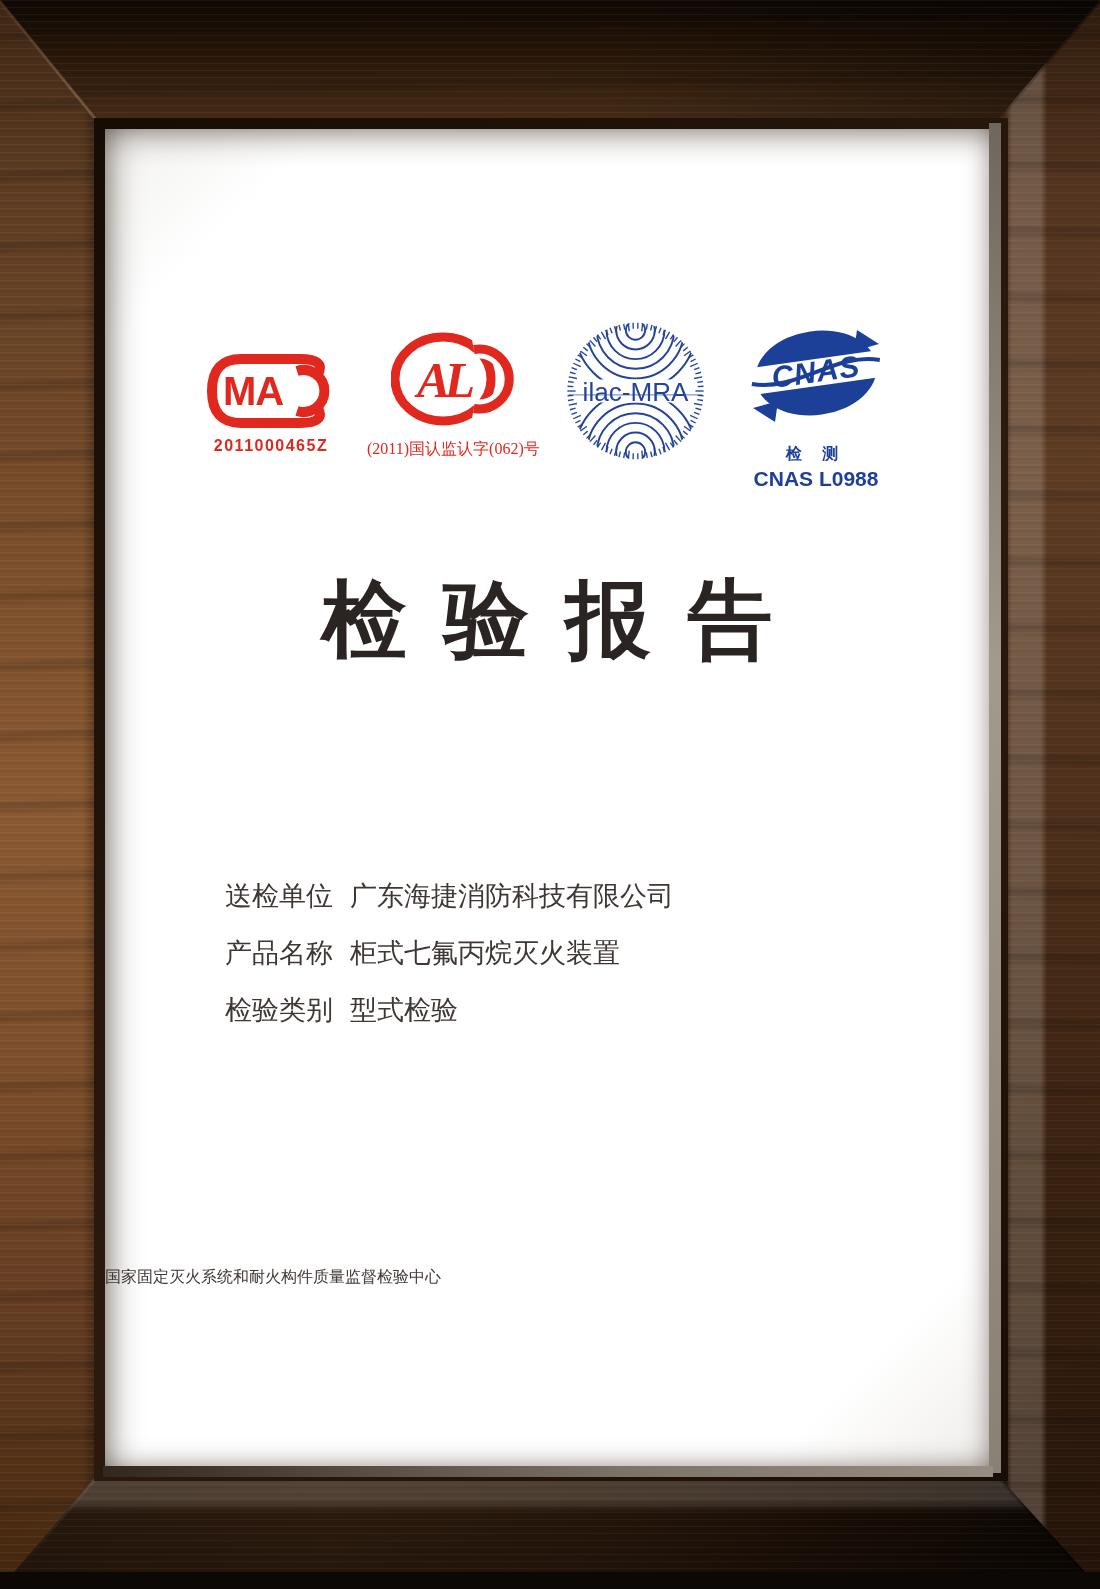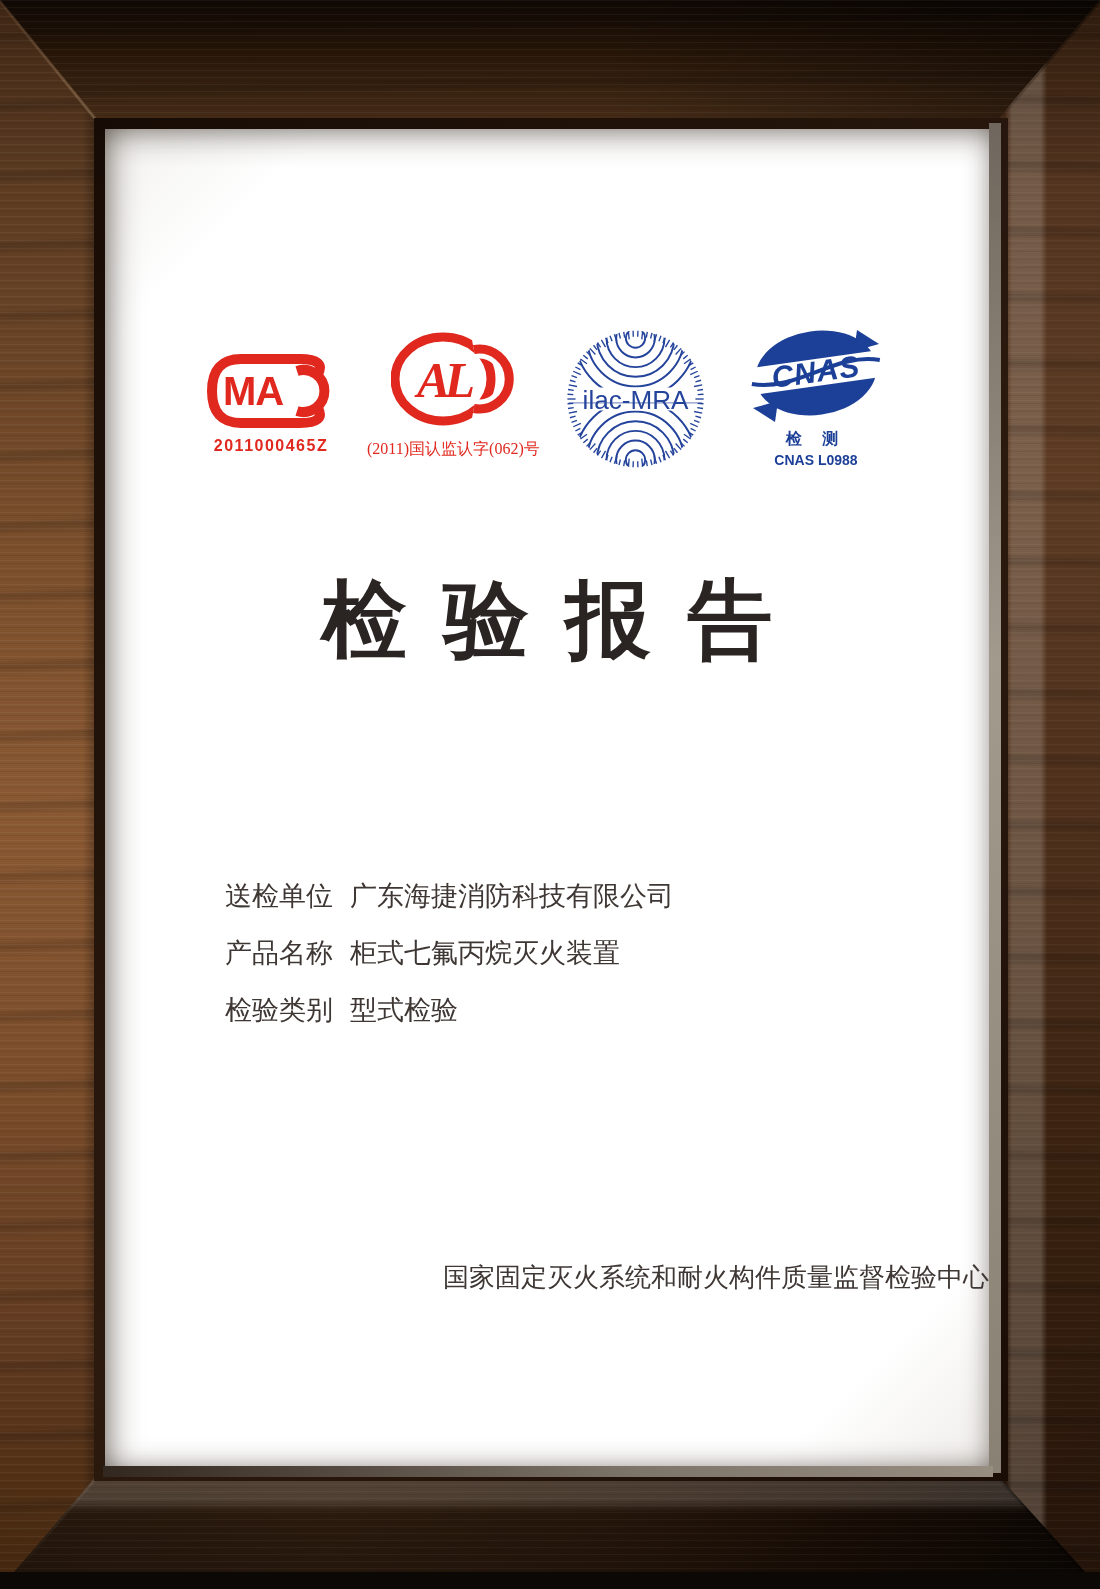--- a/index.html
+++ b/index.html
@@ -64,40 +64,40 @@
        box-shadow:inset 22px 0 30px -16px rgba(45,33,22,.5),
                   inset 0 22px 30px -16px rgba(45,33,22,.45),
                   inset -18px 0 26px -16px rgba(45,33,22,.30),
                   inset 0 -18px 26px -16px rgba(45,33,22,.28);}
 
   
   .logo{position:absolute;text-align:center;}
   .logo svg{display:block;margin:0 auto;}
   .logo-cma{left:98px;top:222px;width:136px;}
   .logo-cal{left:262px;top:200px;width:172px;font-family:Liberation Serif, serif;}
-  .logo-ilac{left:458px;top:196px;width:145px;}
+  .logo-ilac{left:458px;top:188px;width:145px;}
   .logo-cnas{left:642px;top:198px;width:138px;}
   .cma-number{margin-top:6px;color:#e0281e;font-size:16px;font-weight:bold;letter-spacing:1.5px;white-space:nowrap;}
   .cal-caption{margin-top:10px;color:#e0281e;font-size:16px;white-space:nowrap;}
-  .cnas-sub{margin-top:4px;color:#1c3f97;font-size:16px;font-weight:bold;letter-spacing:8px;}
-  .cnas-code{margin-top:2px;color:#1c3f97;font-size:14px;font-weight:bold;}
+  .cnas-sub{margin-top:19px;color:#1c3f97;font-size:16px;font-weight:bold;letter-spacing:8px;}
+  .cnas-code{margin-top:2px;color:#1c3f97;font-size:21px;font-weight:bold;}
   #ilac-ticks line{stroke:#24439b;stroke-width:1.4;}
 
   
   .title{position:absolute;left:0;right:0;top:446px;text-align:center;
          font-size:85px;font-weight:bold;color:#2a2422;line-height:1.06;
          letter-spacing:37px;text-indent:37px;white-space:nowrap;}
   .report-no{position:absolute;left:0;right:0;top:624px;text-align:center;
          font-family:"Liberation Serif","DejaVu Serif",serif;
          font-size:31px;font-weight:bold;color:#40362f;}
   .fields{position:absolute;left:120px;top:752px;}
   .field-row{display:flex;gap:17px;font-size:27px;color:#3e3734;
          line-height:30px;margin-bottom:27px;white-space:nowrap;}
-  .footer-line{position:absolute;left:0;right:0;top:1132px;text-align:right;
-         font-size:26px;color:#3e3734;line-height:32px;white-space:nowrap;}
+  .footer-line{position:absolute;left:0;right:0;top:1132px;text-align:left;
+         font-size:16px;color:#3e3734;line-height:32px;white-space:nowrap;}
 </style>
 </head>
 <body>
 
 <div class="scene">
 
   <div class="rail rail-top"></div>
   <div class="rail rail-left"></div>
   <div class="rail rail-right"></div>
   <div class="rail rail-bottom"></div>

